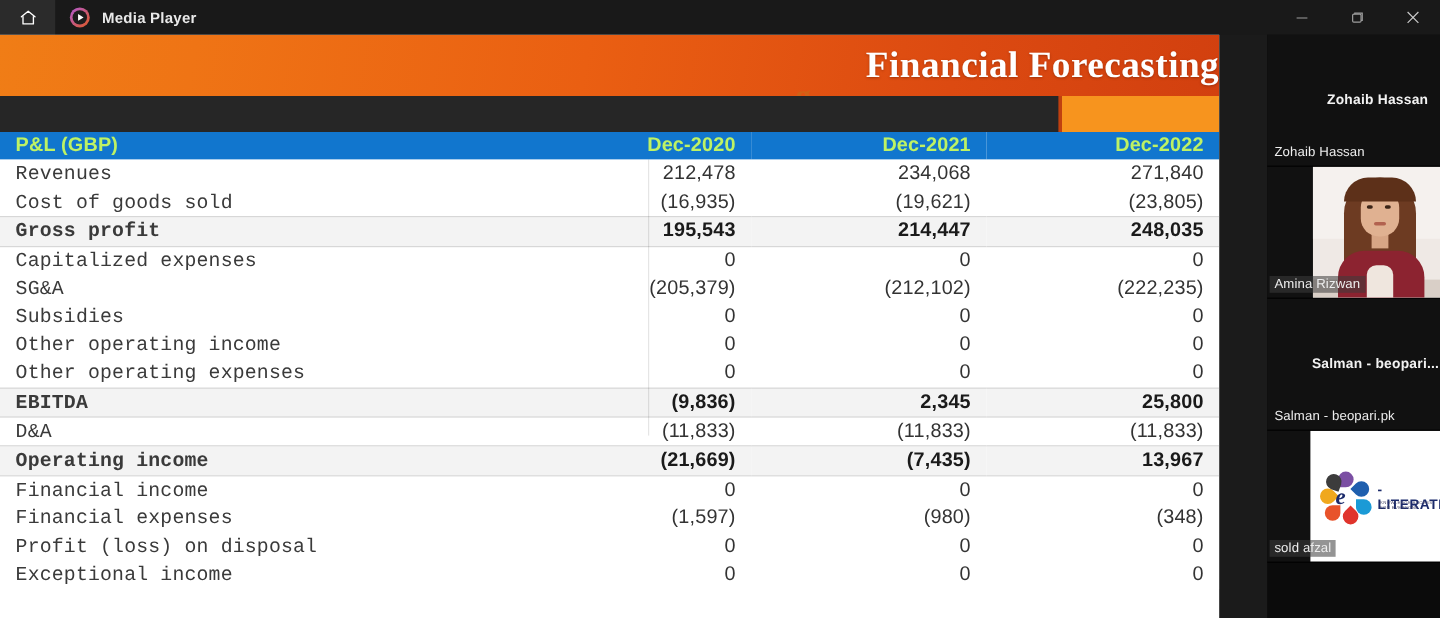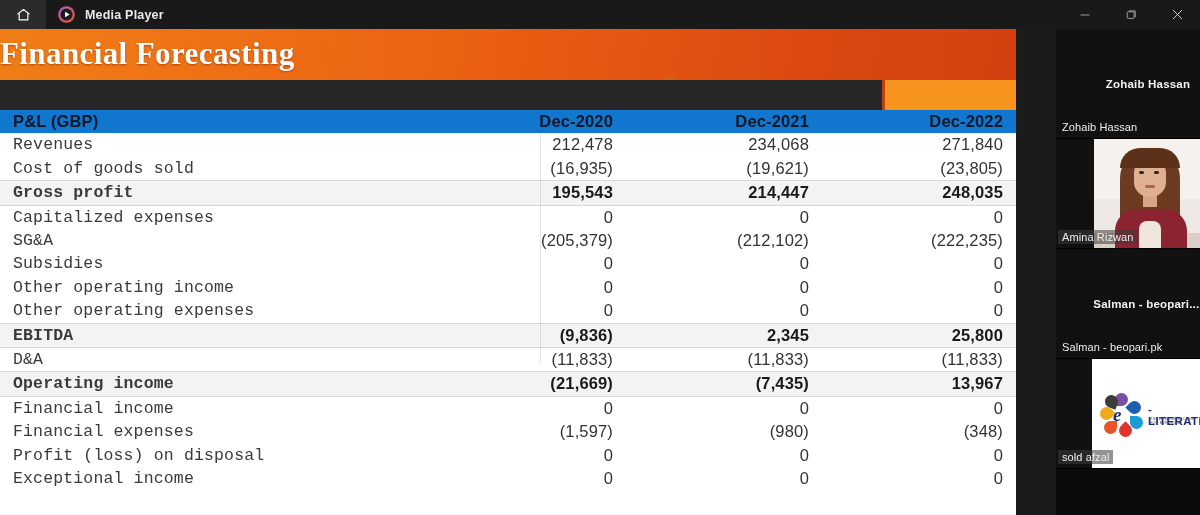--- a/index.html
+++ b/index.html
@@ -26,21 +26,21 @@
   .wbtn svg{ display:block; }
 
   
   .stage{
     position:absolute; left:0; top:29px; width:1016px; height:486px;
     background:#fff; overflow:hidden;
   }
   .slide-head{
     position:relative; width:1016px; height:51px;
     background:linear-gradient(100deg,#f07d16 0%,#ef7415 16%,#ea5f12 48%,#dc4a11 78%,#d2400f 100%);
-    display:flex; align-items:center; justify-content:flex-start;
+    display:flex; align-items:center; justify-content:flex-end;
   }
   .slide-title{
     color:#ffffff; font-family:"Liberation Serif", serif; font-weight:700;
     font-size:31px; letter-spacing:.4px; text-shadow:0 1px 2px rgba(90,25,0,.45);
     transform:translateY(-1px);
   }
   .title-ghost{
     position:absolute; left:663px; top:36px; width:14px; height:19px;
     color:#c96a18; font-family:"Liberation Serif", serif; font-weight:700; font-size:26px;
     opacity:.65; pointer-events:none;
@@ -59,21 +59,21 @@
   .tbl{ width:1016px; border-collapse:collapse; table-layout:fixed; }
   .tbl col.c0{ width:430px; }
   .tbl col.c1{ width:196px; }
   .tbl col.c2{ width:196px; }
   .tbl col.c3{ width:194px; }
   .tbl th, .tbl td{
     font-size:16.5px; color:#333; padding:0 13px; height:23.4px; line-height:23.4px;
     white-space:nowrap; font-weight:400; letter-spacing:.15px;
   }
   .tbl thead th{
-    background:#1176ce; color:#0f172a; font-weight:700; font-size:16.5px; height:15px;
+    background:#1176ce; color:#bef264; font-weight:700; font-size:16.5px; height:15px;
   }
   .tbl thead th.lbl{ text-align:left; }
   .tbl thead th.num{ text-align:right; }
   .tbl td.lbl{ text-align:left;font-family:Liberation Mono, monospace; }
   .tbl td.num{ text-align:right; }
   tr.tot td{
     font-weight:700; color:#1a1a1a; background:#f3f3f3;
     border-top:1px solid #d7d7d7; border-bottom:1px solid #d7d7d7;
   }
   tr.norm td{ background:#fff; }

